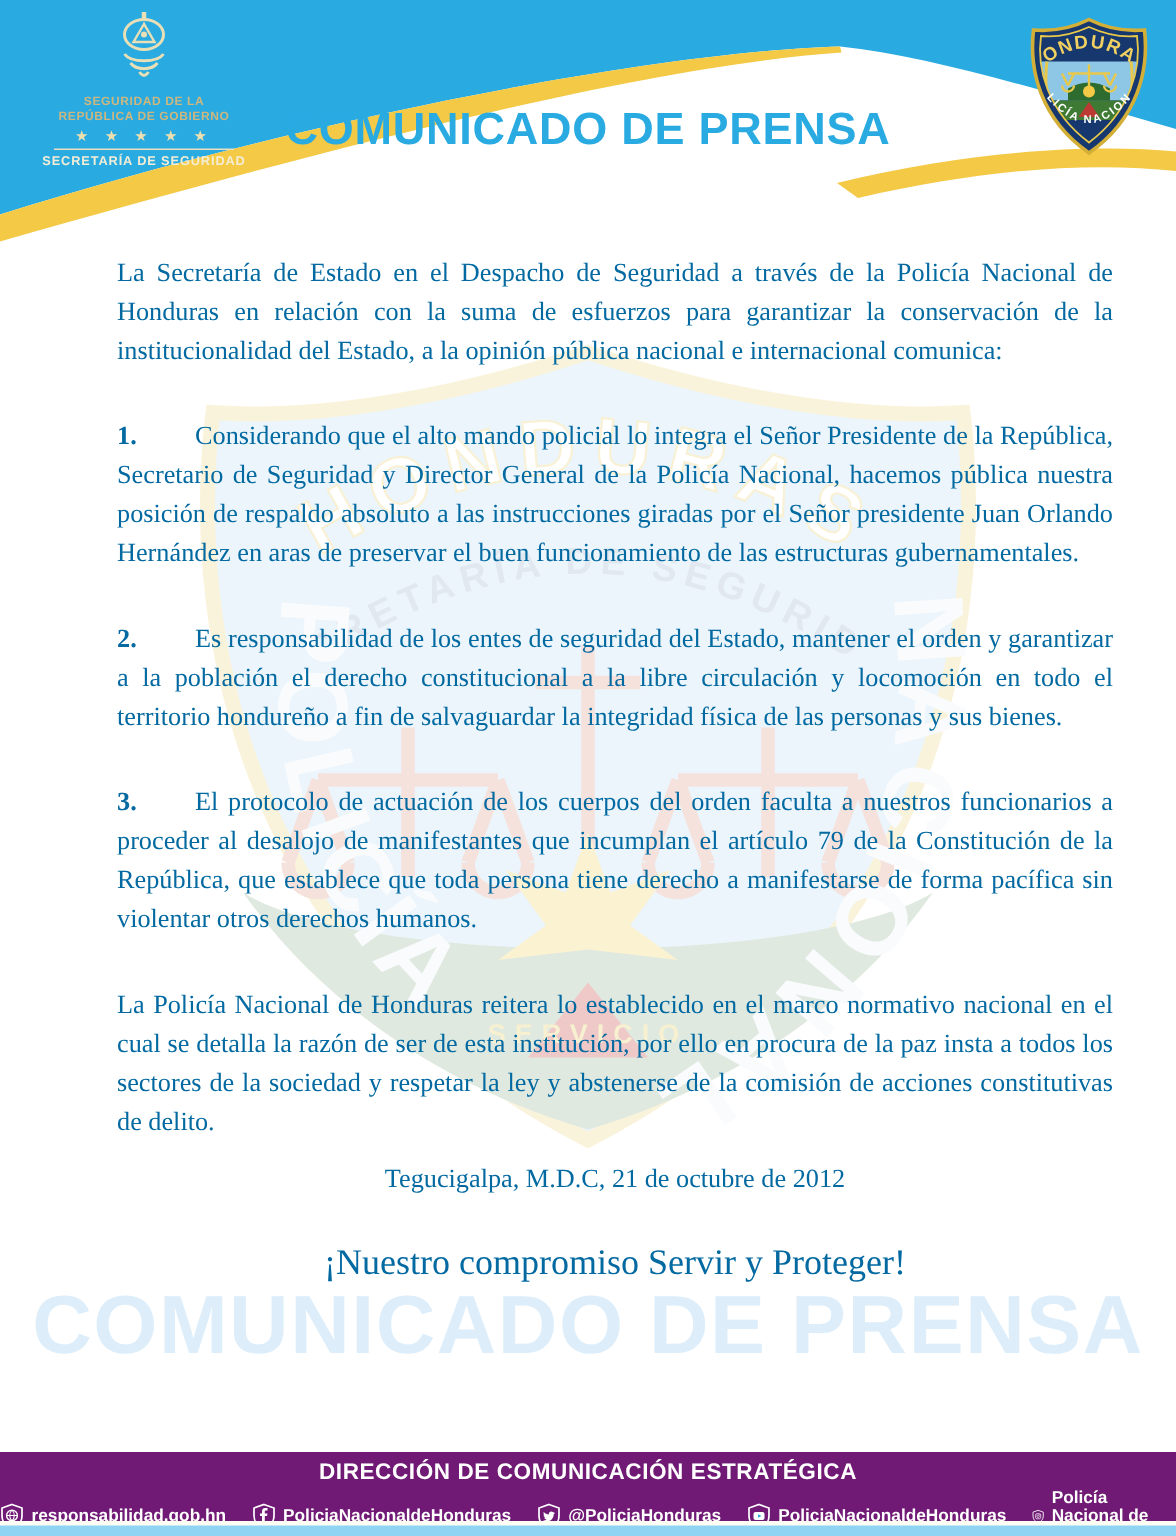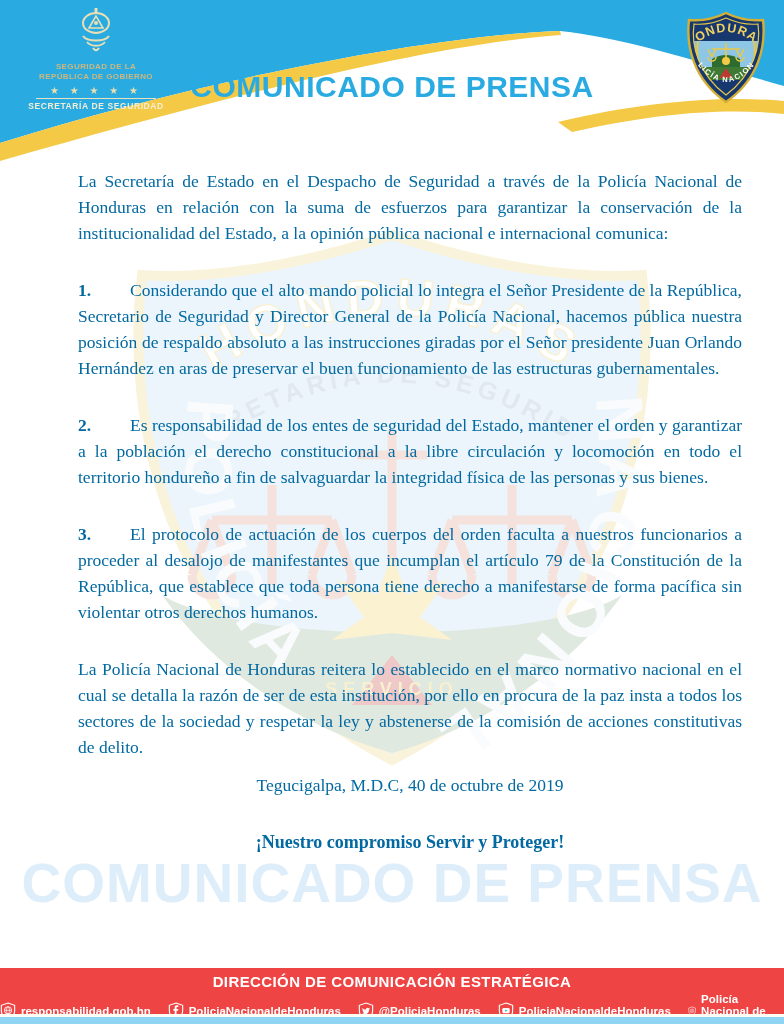--- a/index.html
+++ b/index.html
@@ -19,23 +19,23 @@
   .wm-shield{position:absolute;left:50%;top:225px;transform:translateX(-50%);z-index:1;opacity:.30;}
   .wm-bigtext{position:absolute;top:851px;left:0;width:100%;text-align:center;z-index:1;
               font-size:55px;font-weight:800;letter-spacing:1px;color:#ddeefa;white-space:nowrap;}
   
   .content{position:absolute;left:78px;top:168px;width:664px;z-index:2;
            font-family:"Liberation Serif",serif;font-size:17.5px;line-height:26px;
            color:#0369a1;text-align:justify;}
   .content p{margin:0 0 31px 0;}
   .num{display:inline-block;width:52px;font-weight:bold;}
   .dateline{text-align:center;margin-top:47px;margin-bottom:0;}
-  .slogan{text-align:center;font-weight:bold;font-size:18px;margin-top:22px;}
-  
-  .footer{position:absolute;left:0;top:968px;width:784px;height:46px;background:#ef4444;z-index:4;color:#fff;}
+  .slogan{text-align:center;font-weight:normal;font-size:24px;margin-top:22px;}
+  
+  .footer{position:absolute;left:0;top:968px;width:784px;height:46px;background:#701a75;z-index:4;color:#fff;}
   .footer-title{text-align:center;font-weight:bold;font-size:15px;letter-spacing:.4px;padding-top:5px;}
   .social-row{display:flex;justify-content:center;align-items:center;gap:17px;margin-top:3px;}
   .social-item{display:flex;align-items:center;gap:5px;font-size:11.5px;font-weight:bold;}
   .bottom-gap{position:absolute;left:0;top:1014px;width:784px;height:3px;background:#fdfdf3;z-index:4;}
   .bottom-strip{position:absolute;left:0;top:1017px;width:784px;height:7px;background:#8fd4f2;z-index:4;}
 </style>
 </head>
 <body>
 
 <div class="page">
@@ -142,21 +142,21 @@
     <p>La Secretaría de Estado en el Despacho de Seguridad a través de la Policía Nacional de Honduras en relación con la suma de esfuerzos para garantizar la conservación de la institucionalidad del Estado, a la opinión pública nacional e internacional comunica:</p>
 
     <p><span class="num">1.</span><span>Considerando que el alto mando policial lo integra el Señor Presidente de la República, Secretario de Seguridad y Director General de la Policía Nacional, hacemos pública nuestra posición de respaldo absoluto a las instrucciones giradas por el Señor presidente Juan Orlando Hernández en aras de preservar el buen funcionamiento de las estructuras gubernamentales.</span></p>
 
     <p><span class="num">2.</span><span>Es responsabilidad de los entes de seguridad del Estado, mantener el orden y garantizar a la población el derecho constitucional a la libre circulación y locomoción en todo el territorio hondureño a fin de salvaguardar la integridad física de las personas y sus bienes.</span></p>
 
     <p><span class="num">3.</span><span>El protocolo de actuación de los cuerpos del orden faculta a nuestros funcionarios a proceder al desalojo de manifestantes que incumplan el artículo 79 de la Constitución de la República, que establece que toda persona tiene derecho a manifestarse de forma pacífica sin violentar otros derechos humanos.</span></p>
 
     <p style="margin-bottom:12px;">La Policía Nacional de Honduras reitera lo establecido en el marco normativo nacional en el cual se detalla la razón de ser de esta institución, por ello en procura de la paz insta a todos los sectores de la sociedad y respetar la ley y abstenerse de la comisión de acciones constitutivas de delito.</p>
 
-    <p class="dateline">Tegucigalpa, M.D.C, 40 de octubre de 2019</p>
+    <p class="dateline">Tegucigalpa, M.D.C, 21 de octubre de 2012</p>
     <p class="slogan">¡Nuestro compromiso Servir y Proteger!</p>
   </div>
 
   <div class="wm-bigtext">COMUNICADO DE PRENSA</div>
 
   <div class="footer">
     <div class="footer-title">DIRECCIÓN DE COMUNICACIÓN ESTRATÉGICA</div>
     <div class="social-row">
 
       <div class="social-item">

